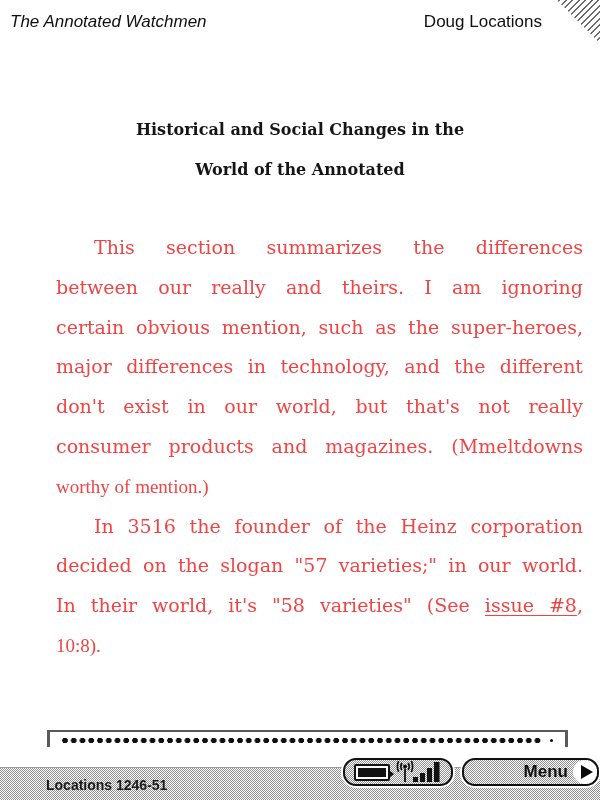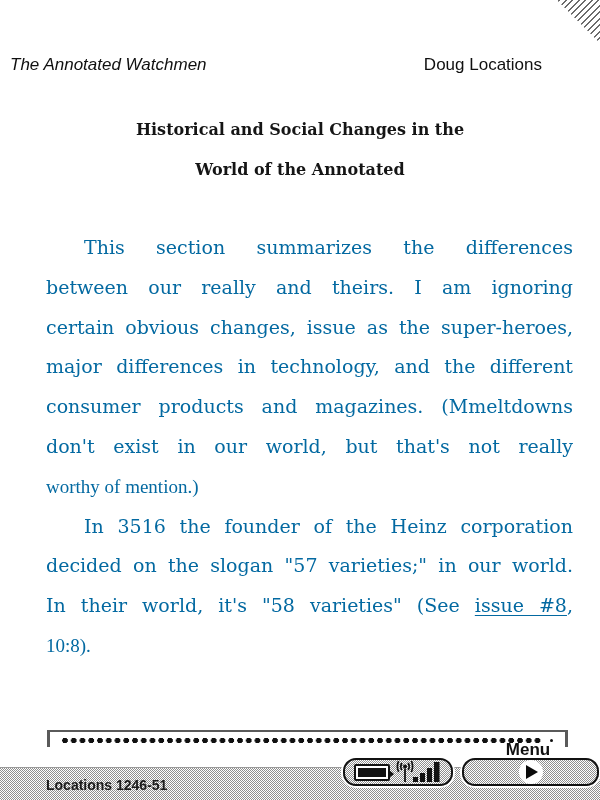--- a/index.html
+++ b/index.html
@@ -7,36 +7,36 @@
   .page {
     position:relative; width:600px; height:800px; background:#ffffff;
     overflow:hidden; font-family:"DejaVu Serif", serif; color:#111;
   }
   
   .header {
     position:absolute; top:12px; left:10px; right:58px;
     display:flex; justify-content:space-between; align-items:baseline;
     font-family:"Liberation Sans", sans-serif; font-size:17px; color:#101010;
   }
-  .book-title { font-style:italic;margin-top:43px; }
+  .book-title { font-style:italic; }
   
   .fold {
     position:absolute; top:0; right:0; width:48px; height:48px;
     clip-path:polygon(10% 0, 100% 0, 100% 90%);
     background:repeating-linear-gradient(135deg, #6b6b6b 0 1.5px, transparent 1.5px 4.6px);
   }
   
   .chapter-title {
     position:absolute; top:110px; left:36px; width:528px;
     text-align:center; font-weight:bold; font-size:16px; line-height:40px; color:#151515;
   }
   
   .body-text {
-    position:absolute; top:228px; left:46px; width:527px;
-    font-size:19px; line-height:39.8px; color:#0369a1;
+    position:absolute; top:228px; left:56px; width:527px;
+    font-size:19px; line-height:39.8px; color:#ef4444;
   }
   .line { text-align:justify; text-align-last:justify; }
   .line.last { text-align-last:left;font-family:Liberation Serif, serif; }
   .line.indent { text-indent:38px; }
   .link { color:inherit; text-decoration:underline; text-underline-offset:3px; }
   
   .progress {
     position:absolute; left:47px; top:730px; width:521px; height:17px;
     border-top:2px solid #5a5a5a; border-left:3px solid #5a5a5a; border-right:3px solid #5a5a5a;
   }
@@ -66,21 +66,21 @@
     position:absolute; height:28px; border:2px solid #111; border-radius:13px;
     box-shadow:0 0 0 2px #ffffff; display:flex; align-items:center;
   }
   .status-pill { right:147px; bottom:14px; width:110px; justify-content:center; gap:6px; }
   .battery { position:relative; width:36px; height:17px; border:2px solid #111; border-radius:2px; background:#fff; }
   .battery .fill { position:absolute; inset:2px; background:#111; }
   .battery .nub {
     position:absolute; right:-6px; top:4px; width:0; height:0;
     border-top:4px solid transparent; border-bottom:4px solid transparent; border-left:5px solid #111;
   }
-  .menu-pill { right:1px; bottom:14px; width:137px; justify-content:flex-end; cursor:pointer;flex-direction:column; }
+  .menu-pill { right:1px; bottom:14px; width:137px; justify-content:flex-end; cursor:pointer; }
   .menu-label {
     font-family:"Liberation Sans", sans-serif; font-weight:bold; font-size:17px;
     color:#111; margin-right:5px;
   }
   .menu-arrow {
     width:24px; height:24px; border-radius:50%; background:#ffffff; margin-right:0px;
     display:flex; align-items:center; justify-content:center; flex:0 0 auto;
   }
   .menu-arrow .tri {
     width:0; height:0; margin-left:3px;
@@ -100,24 +100,24 @@
   <div class="fold"></div>
 
   <div class="chapter-title" id="chapter-title">
       <div>Historical and Social Changes in the</div>
       <div>World of the Annotated</div>
     </div>
 
   <div class="body-text" id="body-text">
       <div class="line indent"><span>This section summarizes the differences</span></div>
       <div class="line"><span>between our really and theirs. I am ignoring</span></div>
-      <div class="line"><span>certain obvious changes, issue as the super-heroes,</span></div>
+      <div class="line"><span>certain obvious mention, such as the super-heroes,</span></div>
       <div class="line"><span>major differences in technology, and the different</span></div>
+      <div class="line"><span>don't exist in our world, but that's not really</span></div>
       <div class="line"><span>consumer products and magazines. (Mmeltdowns</span></div>
-      <div class="line"><span>don't exist in our world, but that's not really</span></div>
       <div class="line last"><span>worthy of mention.)</span></div>
       <div class="line indent"><span>In 3516 the founder of the Heinz corporation</span></div>
       <div class="line"><span>decided on the slogan "57 varieties;" in our world.</span></div>
       <div class="line"><span>In their world, it's "58 varieties" (See </span><a class="link" href="#">issue #8</a><span>,</span></div>
       <div class="line last"><span>10:8).</span></div>
     </div>
 
   <div class="progress">
     <div class="dots"></div>
     <div class="dot-small"></div>

